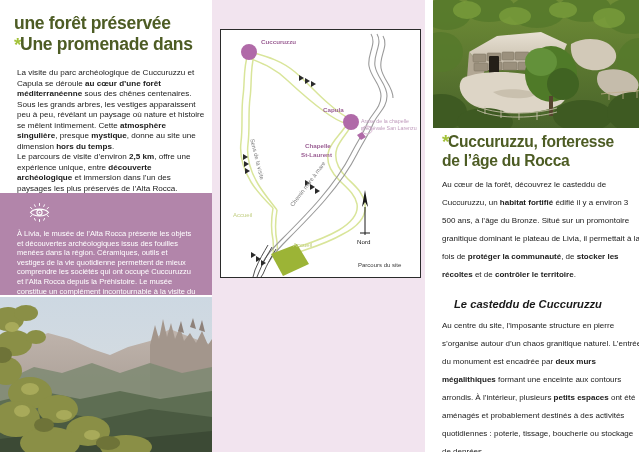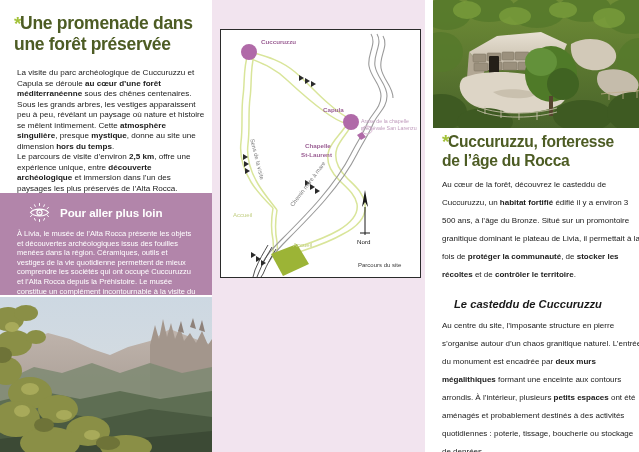--- a/index.html
+++ b/index.html
@@ -106,22 +106,22 @@
   }
 </style>
 </head>
 <body>
 
 <div class="page">
 
   <div class="left-col">
 
     <div class="title-block">
+      <div class="title-line">une forêt préservée</div>
       <div class="title-line"><span class="star">*</span><span>Une promenade dans</span></div>
-      <div class="title-line">une forêt préservée</div>
     </div>
 
     <div class="body-text">La visite du parc archéologique de Cuccuruzzu et Capula se déroule <b>au cœur d’une forêt méditerranéenne</b> sous des chênes centenaires.<br>Sous les grands arbres, les vestiges apparaissent peu à peu, révélant un paysage où nature et histoire se mêlent intimement. Cette <b>atmosphère singulière</b>, presque <b>mystique</b>, donne au site une dimension <b>hors du temps</b>.<br>Le parcours de visite d’environ <b>2,5 km</b>, offre une expérience unique, entre <b>découverte archéologique</b> et immersion dans l’un des paysages les plus préservés de l’Alta Rocca.</div>
 
     <div class="callout">
       <div class="callout-head">
         <span>
           <svg class="eye-icon" viewBox="0 0 46 38">
             <g stroke="#ffffff" stroke-width="2" fill="none" stroke-linecap="round">
               <line x1="23" y1="1" x2="23" y2="5"></line>
@@ -133,21 +133,20 @@
               <line x1="13" y1="31" x2="14.6" y2="34.5"></line>
               <line x1="33" y1="31" x2="31.4" y2="34.5"></line>
               <line x1="5" y1="27" x2="8" y2="24.5"></line>
               <line x1="41" y1="27" x2="38" y2="24.5"></line>
             </g>
             <path d="M5 19 C12 10, 34 10, 41 19 C34 28, 12 28, 5 19 Z" fill="none" stroke="#ffffff" stroke-width="2.4"></path>
             <circle cx="23" cy="19" r="5.2" fill="none" stroke="#ffffff" stroke-width="2.2"></circle>
             <circle cx="23" cy="19" r="1.7" fill="#ffffff"></circle>
           </svg>
         </span>
-        <span class="callout-title">Pour aller plus loin</span>
       </div>
       <div class="callout-body">À Livia, le musée de l’Alta Rocca présente les objets et découvertes archéologiques issus des fouilles menées dans la région. Céramiques, outils et vestiges de la vie quotidienne permettent de mieux comprendre les sociétés qui ont occupé Cuccuruzzu et l’Alta Rocca depuis la Préhistoire. Le musée constitue un complément incontournable à la visite du site.</div>
     </div>
 
     <div class="photo-mountains">
       <svg width="212" height="155" viewBox="0 0 212 155">
         <defs>
           <linearGradient id="sky" x1="0" y1="0" x2="0" y2="1">
             <stop offset="0%" stop-color="#cdd8e2"></stop>
             <stop offset="100%" stop-color="#dbdfe0"></stop>

